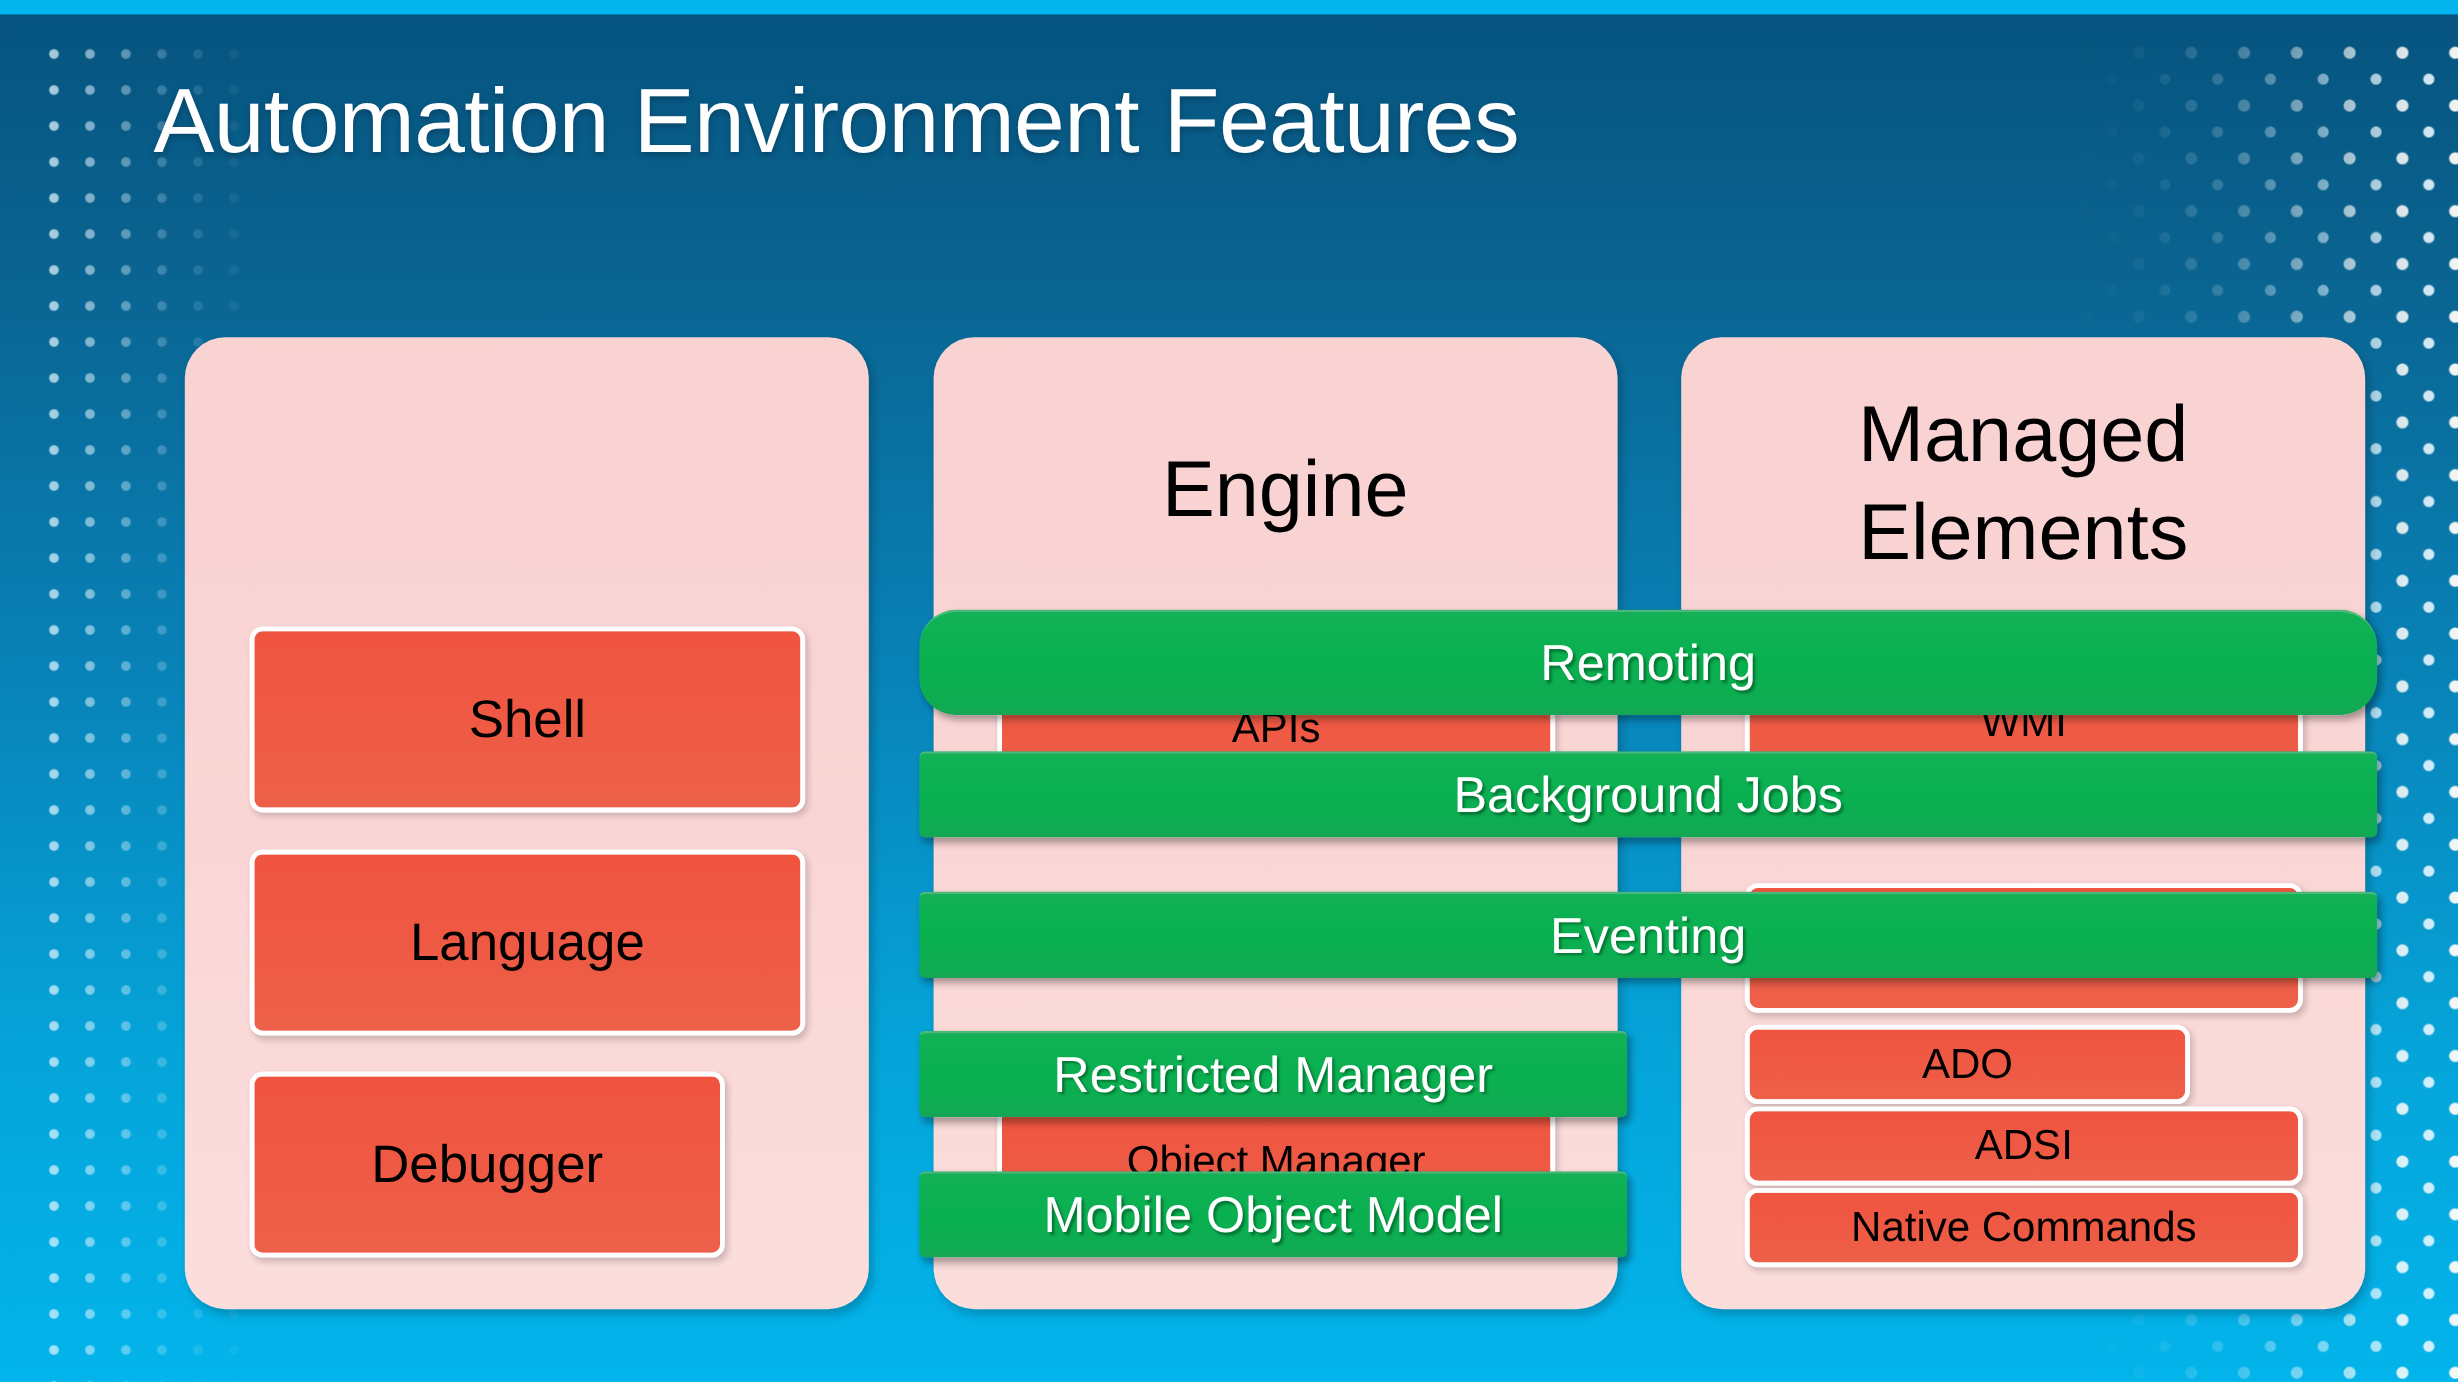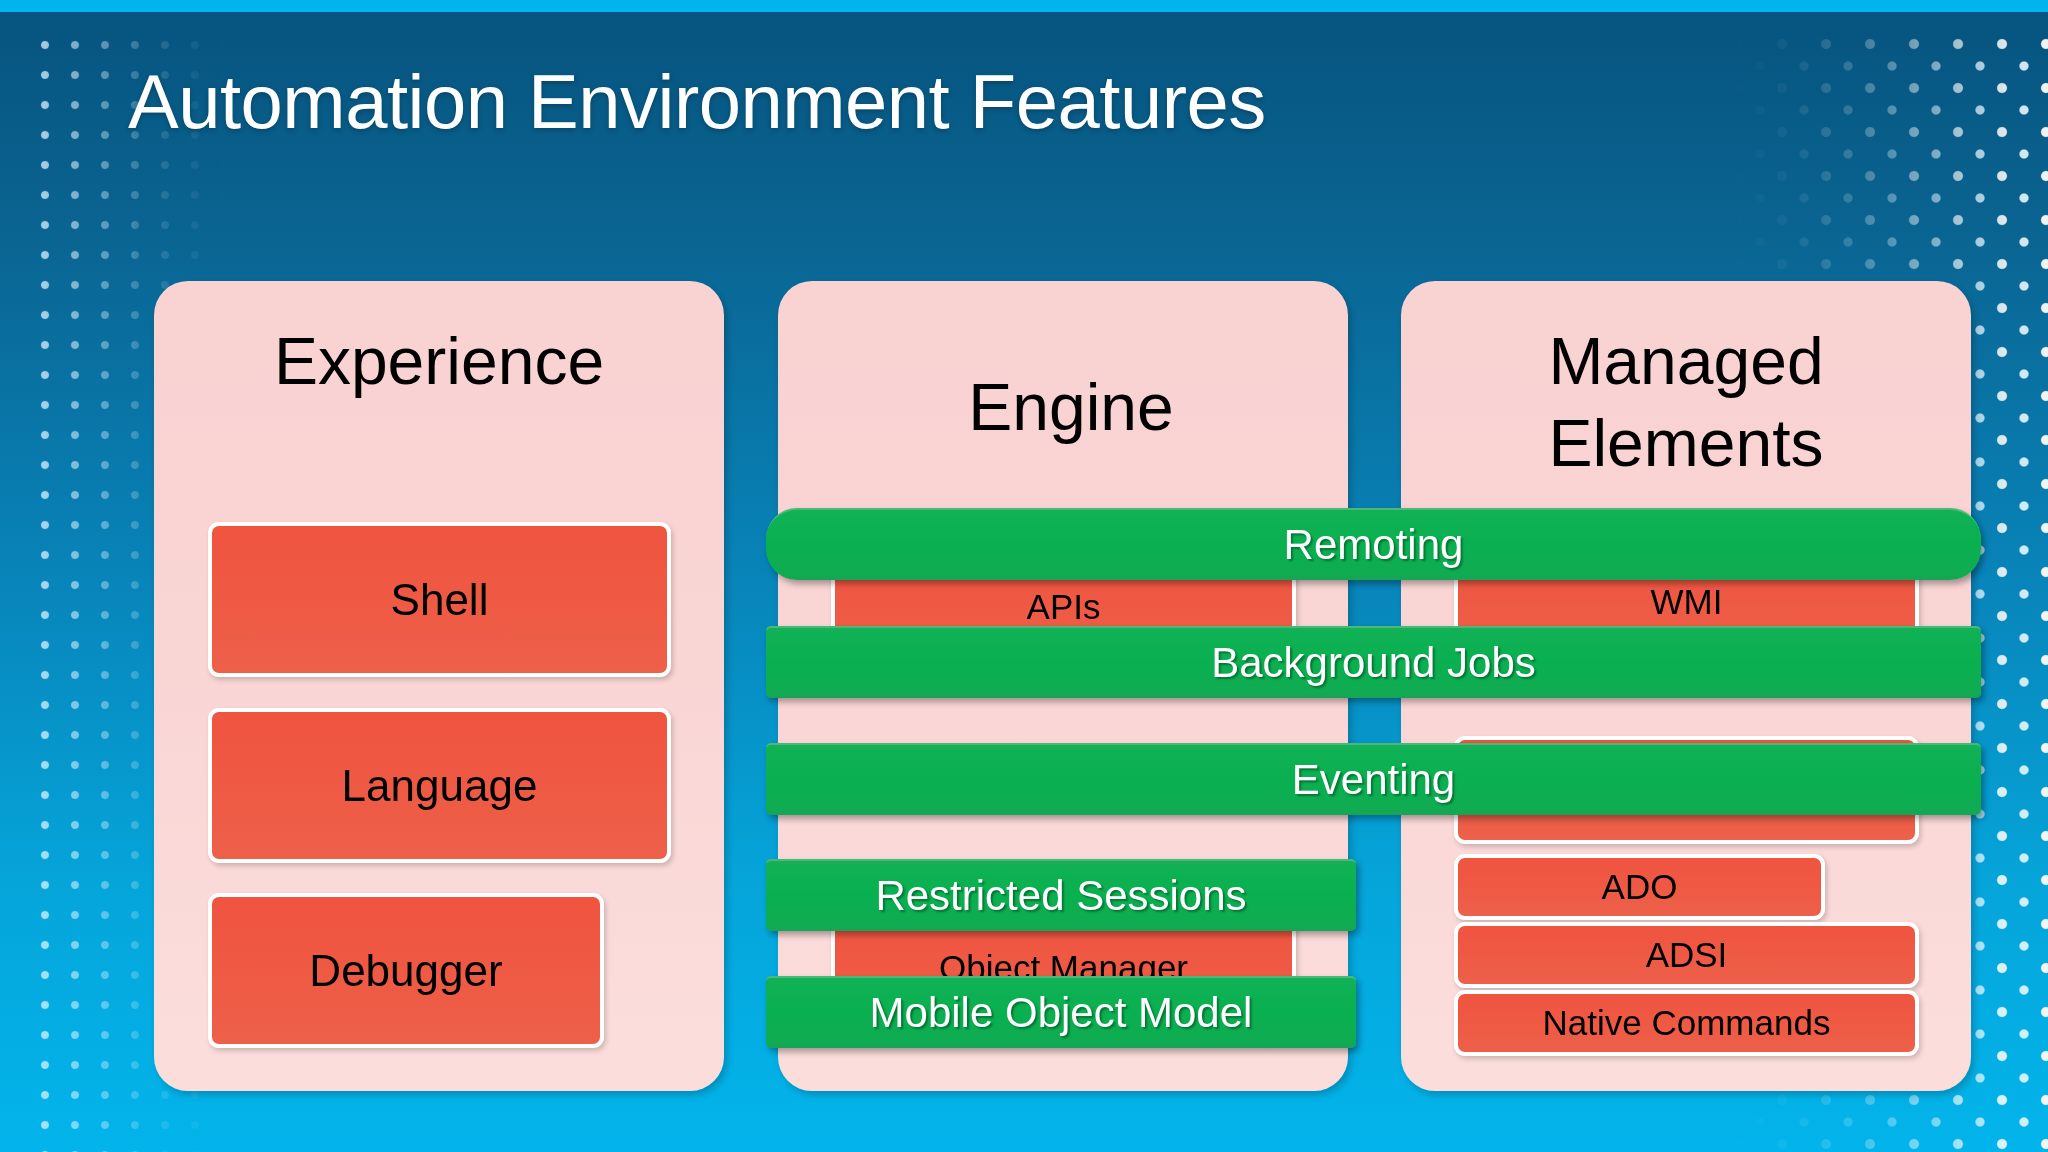--- a/index.html
+++ b/index.html
@@ -85,21 +85,20 @@
 </head>
 <body>
 
 <div class="dots dots-left"></div>
 <div class="dots dots-right"></div>
 
 <div class="slide-title">Automation Environment Features</div>
 
 <div class="panel" style="left:118px; top:245px; width:570px; height:810px;">
   <div class="panel-title" style="top:22px;">
-    <div>Experience</div>
   </div>
 </div>
 <div class="chip chip-lg" style="left:172px; top:486px; width:463px; height:155px;">
   <span>Shell</span>
 </div>
 <div class="chip chip-lg" style="left:172px; top:672px; width:463px; height:155px;">
   <span>Language</span>
 </div>
 <div class="chip chip-lg" style="left:172px; top:857px; width:396px; height:155px;">
   <span>Debugger</span>
@@ -132,27 +131,27 @@
 <div class="chip chip-sm" style="left:1418px; top:818px; width:371px; height:66px;">
   <span>ADO</span>
 </div>
 <div class="chip chip-sm" style="left:1418px; top:886px; width:465px; height:66px;">
   <span>ADSI</span>
 </div>
 <div class="chip chip-sm" style="left:1418px; top:954px; width:465px; height:66px;">
   <span>Native Commands</span>
 </div>
 
-<div class="gbar" style="left:730px; top:472px; width:1215px; height:72px;border-radius:31px;">
+<div class="gbar" style="left:730px; top:472px; width:1215px; height:88px;border-radius:31px;">
   <span>Remoting</span>
 </div>
 <div class="gbar" style="left:730px; top:590px; width:1215px; height:72px;">
   <span>Background Jobs</span>
 </div>
 <div class="gbar" style="left:730px; top:707px; width:1215px; height:72px;">
   <span>Eventing</span>
 </div>
 <div class="gbar" style="left:730px; top:823px; width:590px; height:72px;">
-  <span>Restricted Sessions</span>
+  <span>Restricted Manager</span>
 </div>
 <div class="gbar" style="left:730px; top:940px; width:590px; height:72px;">
   <span>Mobile Object Model</span>
 </div>
 
 </body></html>

